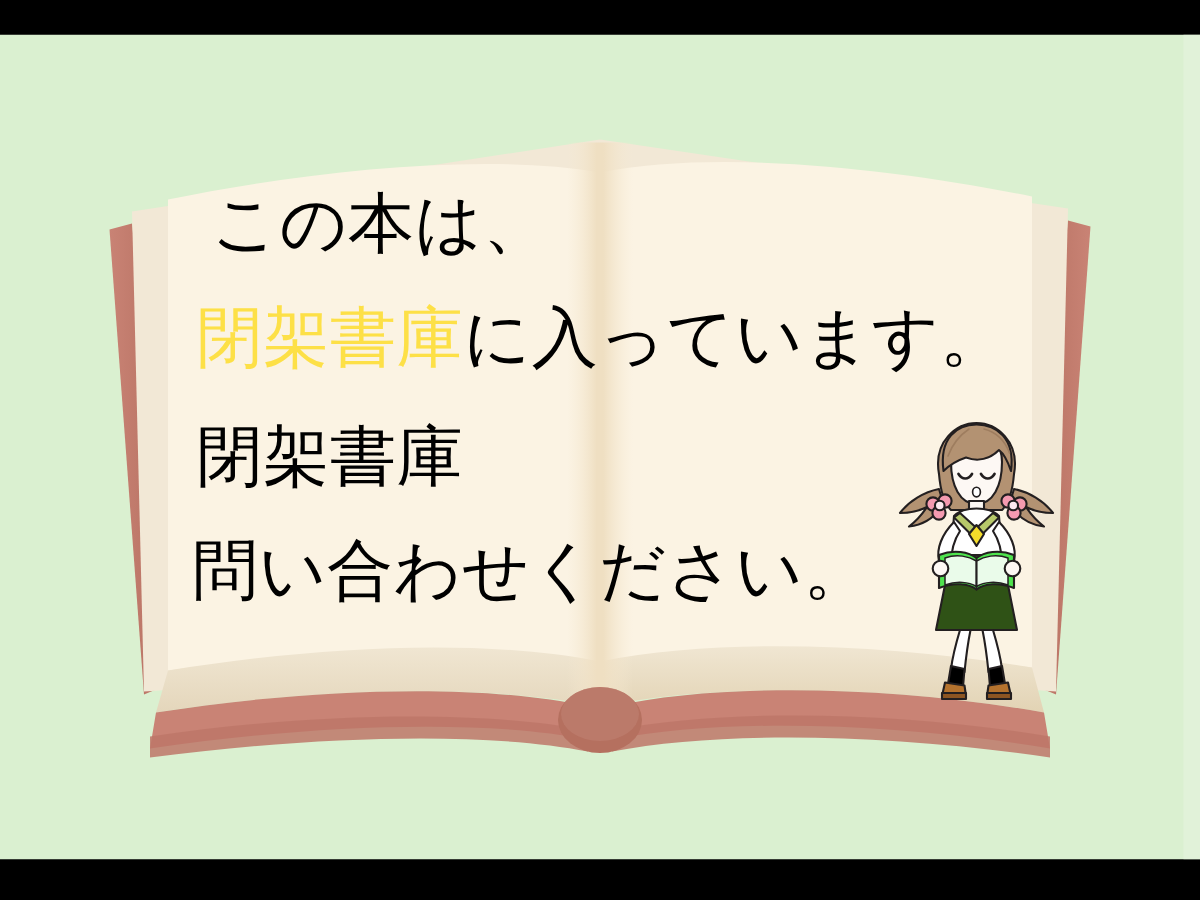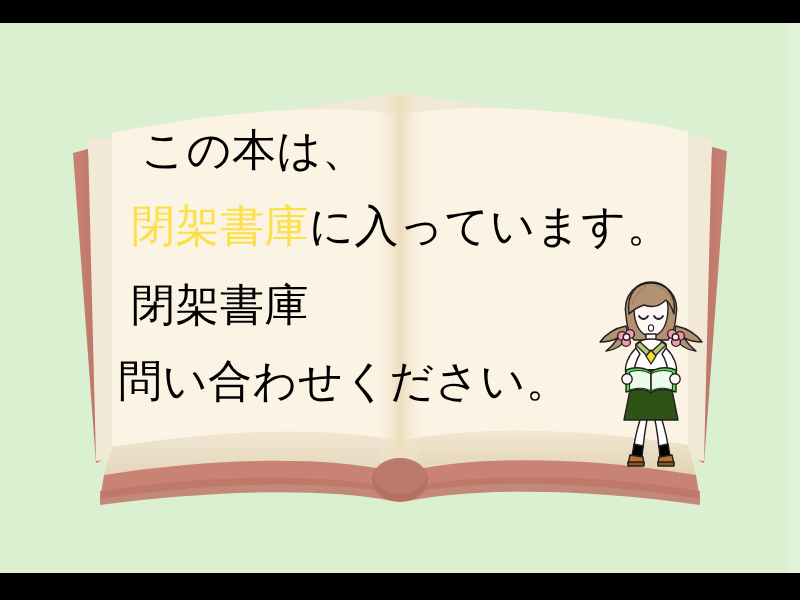--- a/index.html
+++ b/index.html
@@ -68,21 +68,21 @@
     white-space: nowrap;
     font-size: 44px;
     line-height: 1;
     color: #000000;
     letter-spacing: 0.5px;
     font-weight: 400;
   }
   .line-1 { left: 141px; top: 128px; }
   .line-2 { left: 131px; top: 204px; }
   .line-3 { left: 131px; top: 283px; }
-  .line-4 { left: 118px; top: 359px; }
+  .line-4 { left: 128px; top: 359px; }
   .hl { color: #fde047; }
 
   
   .girl {
     position: absolute;
     left: 596px;
     top: 278px;
     width: 110px;
     height: 190px;
   }

